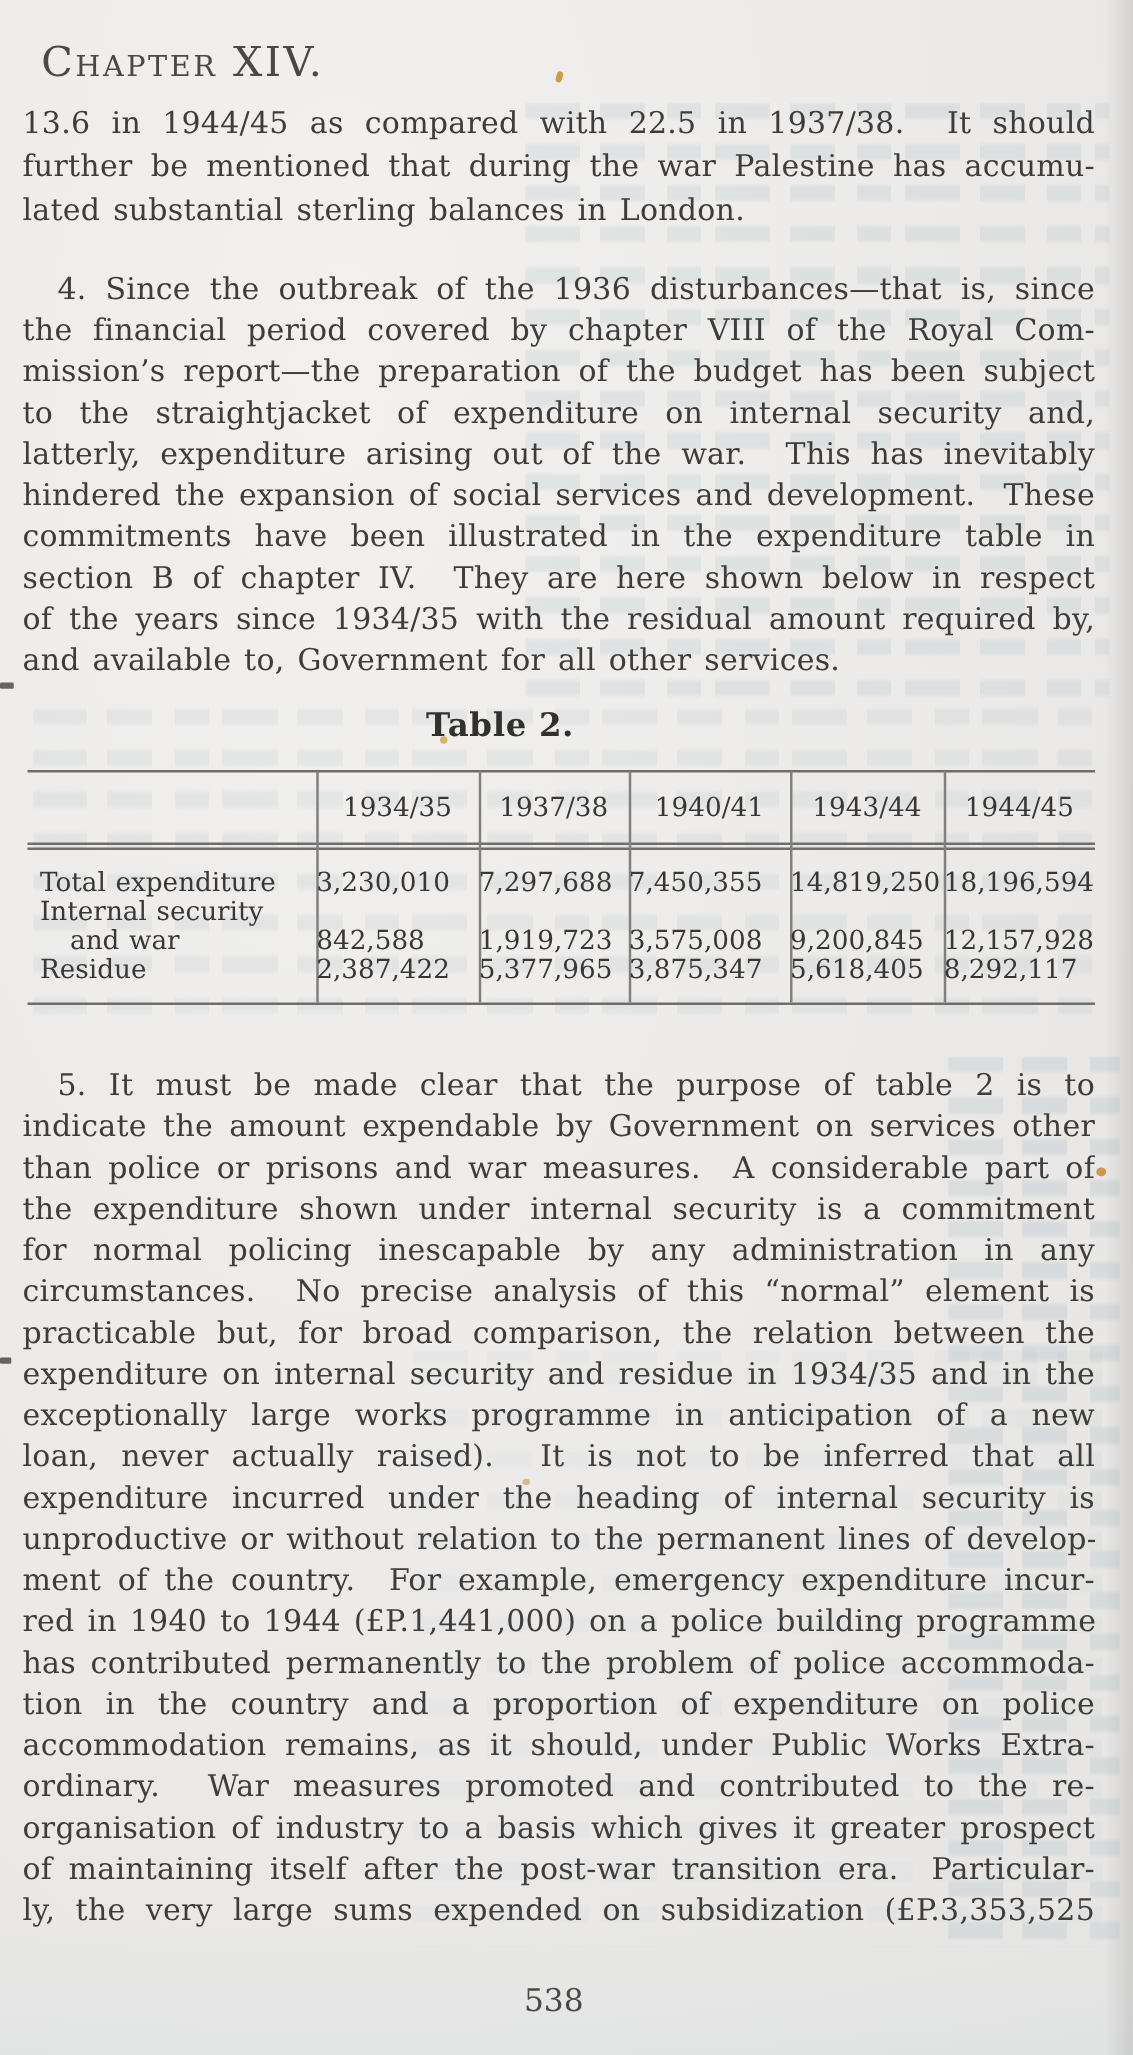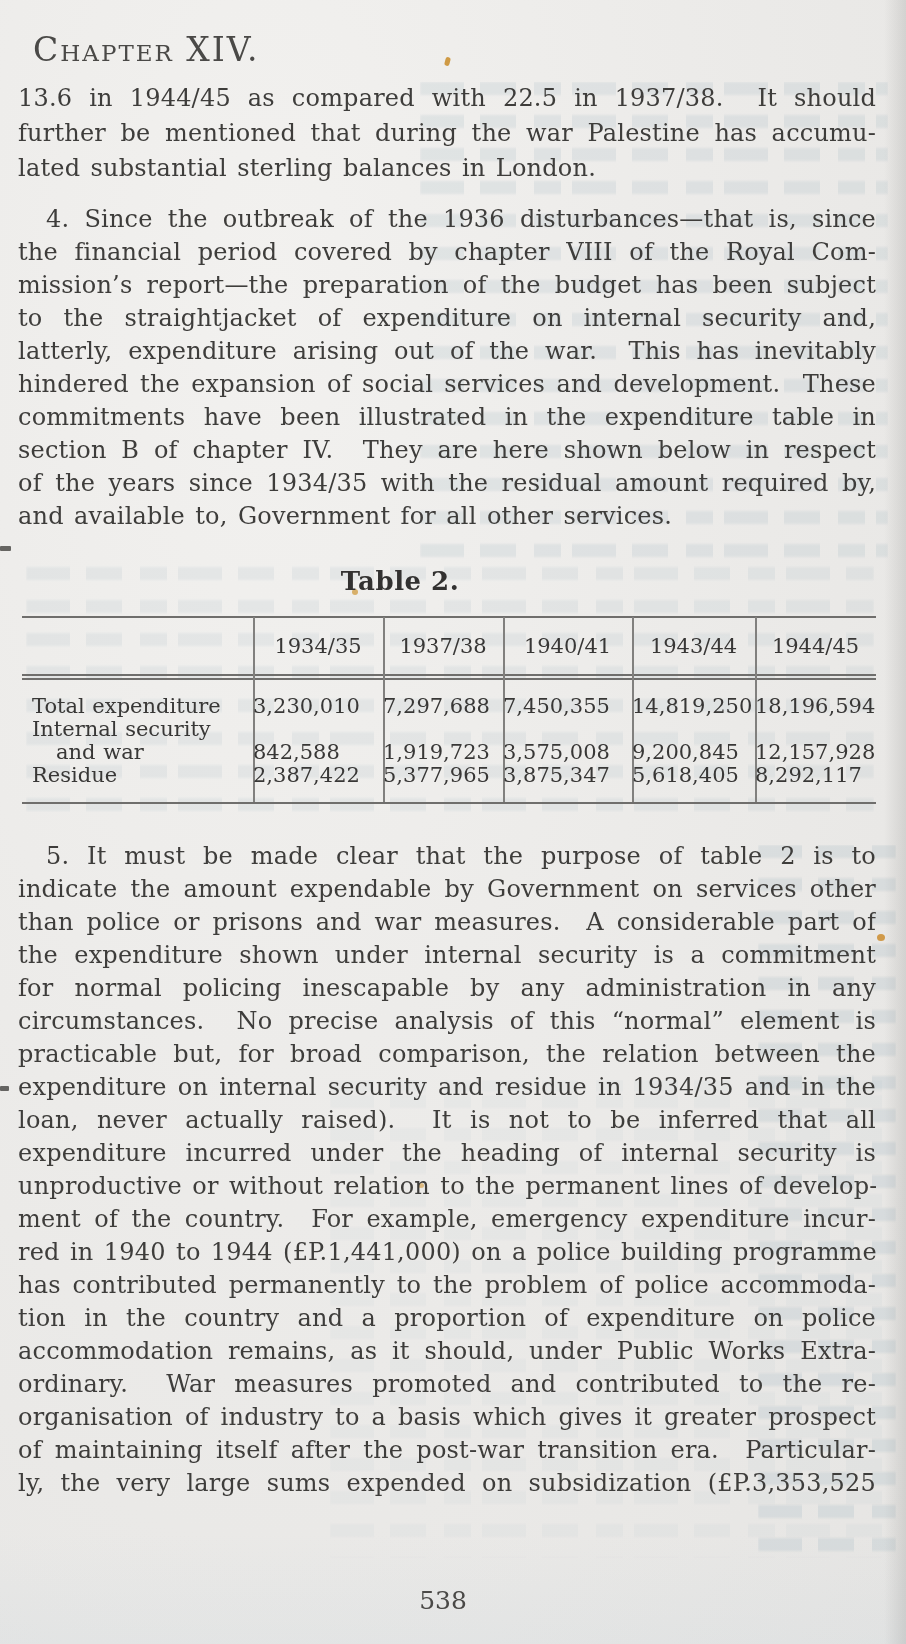--- a/index.html
+++ b/index.html
@@ -12,21 +12,21 @@
       radial-gradient(ellipse at 30% 18%, #f2f1ef 0%, #ecebe9 48%, #e6e5e3 100%);
   }
   
   .chapter-head{
     position:absolute;left:33px;top:30px;
     font-variant:small-caps;font-size:33px;letter-spacing:2px;color:#4a4947;
   }
   .para{position:absolute;left:18px;width:858px;font-size:24px;word-spacing:2.5px;letter-spacing:.2px;}
   .tline{height:33px;line-height:33px;text-align:justify;text-align-last:justify;overflow:hidden;white-space:nowrap;}
   .tline.natural{text-align-last:left;}
-  .indent-first .tline:first-child{padding-left:28px;}
+  .indent-first .tline:first-child{padding-left:28px;margin-top:12px;}
   .p-cont{top:81px;}
   .p-cont .tline{height:35px;line-height:35px;}
   .p-four{top:203px;}
   .p-five{top:840px;}
   .page-number{position:absolute;left:0;top:1586px;width:886px;text-align:center;font-size:25px;color:#4a4947;}
   
   .table-title{position:absolute;left:0;top:566px;width:800px;text-align:center;
     font-weight:bold;font-size:26px;color:#323130;letter-spacing:.5px;}
   .dtable{position:absolute;left:22px;top:617px;width:854px;height:187px;font-size:21px;color:#383736;word-spacing:1px;}
   .thead{position:absolute;top:0;left:0;right:0;height:57px;display:grid;
@@ -161,20 +161,21 @@
 
   <div class="para p-five indent-first">
       <div class="tline">5. It must be made clear that the purpose of table 2 is to</div>
       <div class="tline">indicate the amount expendable by Government on services other</div>
       <div class="tline">than police or prisons and war measures.&nbsp; A considerable part of</div>
       <div class="tline">the expenditure shown under internal security is a commitment</div>
       <div class="tline">for normal policing inescapable by any administration in any</div>
       <div class="tline">circumstances.&nbsp; No precise analysis of this “normal” element is</div>
       <div class="tline">practicable but, for broad comparison, the relation between the</div>
       <div class="tline">expenditure on internal security and residue in 1934/35 and in the</div>
+      <div class="tline">exceptionally large works programme in anticipation of a new</div>
       <div class="tline">loan, never actually raised).&nbsp; It is not to be inferred that all</div>
       <div class="tline">expenditure incurred under the heading of internal security is</div>
       <div class="tline">unproductive or without relation to the permanent lines of develop-</div>
       <div class="tline">ment of the country.&nbsp; For example, emergency expenditure incur-</div>
       <div class="tline">red in 1940 to 1944 (£P.1,441,000) on a police building programme</div>
       <div class="tline">has contributed permanently to the problem of police accommoda-</div>
       <div class="tline">tion in the country and a proportion of expenditure on police</div>
       <div class="tline">accommodation remains, as it should, under Public Works Extra-</div>
       <div class="tline">ordinary.&nbsp; War measures promoted and contributed to the re-</div>
       <div class="tline">organisation of industry to a basis which gives it greater prospect</div>

